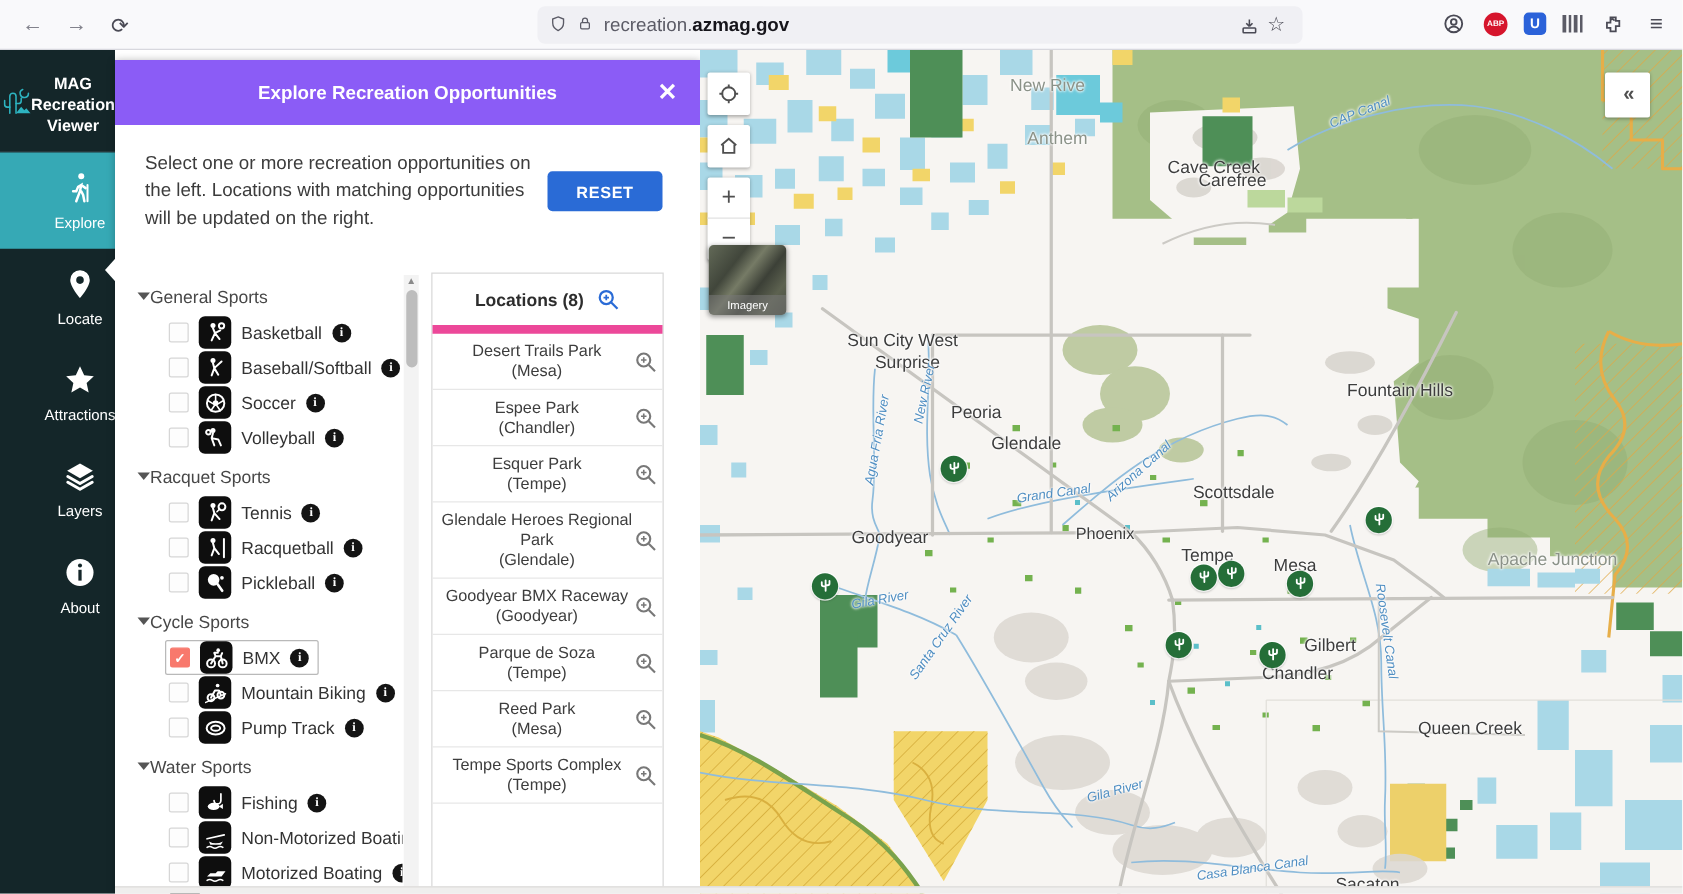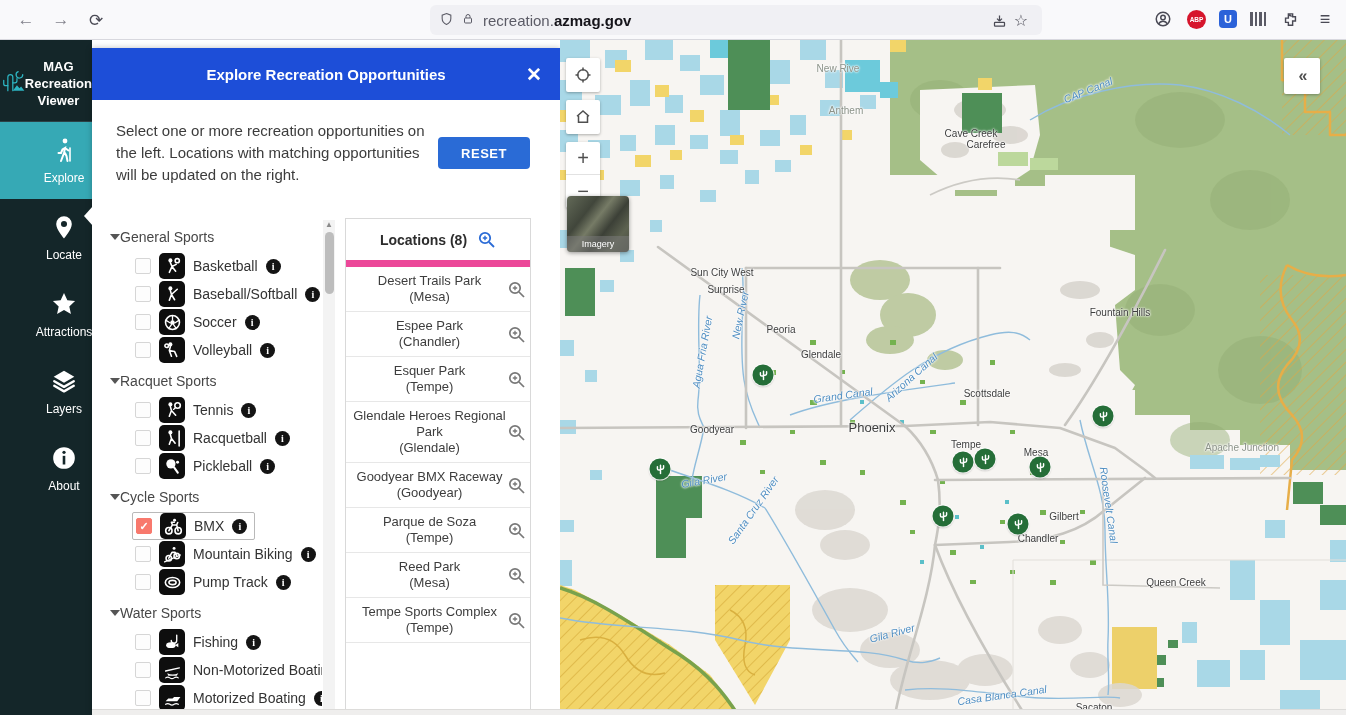--- a/index.html
+++ b/index.html
@@ -23,21 +23,21 @@
   .logo { padding-top:14px; display:flex; align-items:center; }
   .app-title { font-size:13px; font-weight:bold; text-align:center; line-height:17px; margin-top:4px; }
   .side-div { margin:12px 0 0; border-top:1px solid #2c4146; }
   .nav-item { height:77px; display:flex; flex-direction:column; align-items:center; justify-content:center; gap:5px; font-size:12px; cursor:pointer; position:relative;padding-left:36px; }
   .nav-item.active { background:#36a9b5; }
   .nav-item svg { width:26px; height:26px; }
 
   
   .panel { position:absolute; left:92px; top:48px; width:468px; height:667px; background:#fff; box-shadow:0 0 6px rgba(0,0,0,.25); }
   .panel-arrow { position:absolute; left:-8px; top:158px; width:0; height:0; border-top:10px solid transparent; border-bottom:10px solid transparent; border-right:9px solid #fff; }
-  .panel-head { height:52px; background:#1d4ed8; color:#fff; display:flex; align-items:center; justify-content:center; position:relative; }
+  .panel-head { height:52px; background:#8b5cf6; color:#fff; display:flex; align-items:center; justify-content:center; position:relative; }
   .panel-title { font-size:15px; font-weight:bold; }
   .panel-close { position:absolute; right:14px; top:14px; width:24px; height:24px; display:flex; align-items:center; justify-content:center; font-size:19px; font-weight:bold; cursor:pointer; }
   .instr-row { display:flex; padding:20px 22px 6px 24px; align-items:center; }
   .instr { width:310px; font-size:15px; line-height:22px; color:#3c3c3c; }
   .reset-btn { margin-left:12px; width:92px; height:32px; background:#2a6bd6; color:#fff; border:none; border-radius:4px; font-size:13px; font-weight:bold; letter-spacing:.5px; cursor:pointer; }
 
   .cats { position:absolute; left:14px; top:172px; width:216px; height:495px; overflow:hidden; }
   .cat-head { display:flex; align-items:center; margin:9px 0 7px 4px; cursor:pointer; }
   .cat-tri { width:0; height:0; border-left:5px solid transparent; border-right:5px solid transparent; border-top:6px solid #555; }
   .cat-name { font-size:14px; color:#474747; }
@@ -57,21 +57,21 @@
   .loc-table { position:absolute; left:253px; top:170px; width:186px; height:494px; border:1px solid #d9d9d9; background:#fff; display:flex; flex-direction:column; }
   .loc-head { height:48px; display:flex; align-items:center; justify-content:center; gap:10px; border-bottom:7px solid #ec4899; }
   .loc-head-label { font-size:14px; font-weight:bold; color:#2d2d2d; }
   .loc-row { display:flex; align-items:center; padding:6px 4px 6px 6px; border-bottom:1px solid #e7e7e7; cursor:pointer; }
   .loc-txt { flex:1; text-align:center; font-size:13px; color:#3d3d3d; line-height:16px; }
   .mag { width:19px; height:19px; flex:none; }
 
   
   .map { position:absolute; left:560px; top:40px; width:786px; height:675px; overflow:hidden; background:#f7f5f2; }
   .map svg.base { position:absolute; left:0; top:0; }
-  .mlabel { position:absolute; font-size:10px; color:#3d3d3d; white-space:nowrap; transform:translate(-50%,-50%); text-shadow:0 0 2px #fff,0 0 3px #fff,0 0 2px #fff; }
+  .mlabel { position:absolute; font-size:14px; color:#3d3d3d; white-space:nowrap; transform:translate(-50%,-50%); text-shadow:0 0 2px #fff,0 0 3px #fff,0 0 2px #fff; }
   .mlabel.lg { font-size:13px; }
   .mlabel.water { color:#4f8ec2; font-style:italic; font-size:10.5px; }
   .mlabel.faded { color:#8b9288; }
   .marker { position:absolute; width:21px; height:21px; border-radius:50%; background:#256e38; transform:translate(-50%,-50%); display:flex; align-items:center; justify-content:center; box-shadow:0 0 0 1px rgba(255,255,255,.8),0 1px 2px rgba(0,0,0,.4); cursor:pointer; }
   .marker svg { width:12px; height:12px; }
   .mctl { position:absolute; background:#fff; border-radius:2px; box-shadow:0 1px 3px rgba(0,0,0,.3); color:#4f4f4f; display:flex; align-items:center; justify-content:center; cursor:pointer; }
   .zoomw { position:absolute; left:6px; top:102px; width:34px; background:#fff; border-radius:2px; box-shadow:0 1px 3px rgba(0,0,0,.3); }
   .zoomw .zb { height:33px; display:flex; align-items:center; justify-content:center; font-size:20px; color:#4f4f4f; cursor:pointer; }
   .zoomw .zb:first-child { border-bottom:1px solid #e2e2e2; }
   .imagery { position:absolute; left:7px; top:156px; width:62px; height:56px; border-radius:4px; overflow:hidden; box-shadow:0 1px 4px rgba(0,0,0,.4); cursor:pointer;
@@ -738,21 +738,21 @@
       <path d="M543,438 L543,545 L660,548"></path>
       <path d="M370,155 C400,140 430,135 460,140"></path>
     </g>
   </svg>
 
   <div id="maplabels">
       <div class="mlabel " style="left: 162px; top: 232px;">Sun City West</div>
       <div class="mlabel " style="left: 166px; top: 249px;">Surprise</div>
       <div class="mlabel " style="left: 221px; top: 289px;">Peoria</div>
       <div class="mlabel " style="left: 261px; top: 314px;">Glendale</div>
-      <div class="mlabel  lg" style="left: 312px; top: 387px;">Phoenix</div>
+      <div class="mlabel  lg" style="left: 324px; top: 387px;">Phoenix</div>
       <div class="mlabel " style="left: 152px; top: 389px;">Goodyear</div>
       <div class="mlabel " style="left: 427px; top: 353px;">Scottsdale</div>
       <div class="mlabel " style="left: 406px; top: 404px;">Tempe</div>
       <div class="mlabel " style="left: 476px; top: 412px;">Mesa</div>
       <div class="mlabel " style="left: 504px; top: 476px;">Gilbert</div>
       <div class="mlabel " style="left: 478px; top: 498px;">Chandler</div>
       <div class="mlabel " style="left: 616px; top: 542px;">Queen Creek</div>
       <div class="mlabel " style="left: 560px; top: 272px;">Fountain Hills</div>
       <div class="mlabel " style="left: 411px; top: 93px;">Cave Creek</div>
       <div class="mlabel " style="left: 426px; top: 104px;">Carefree</div>

